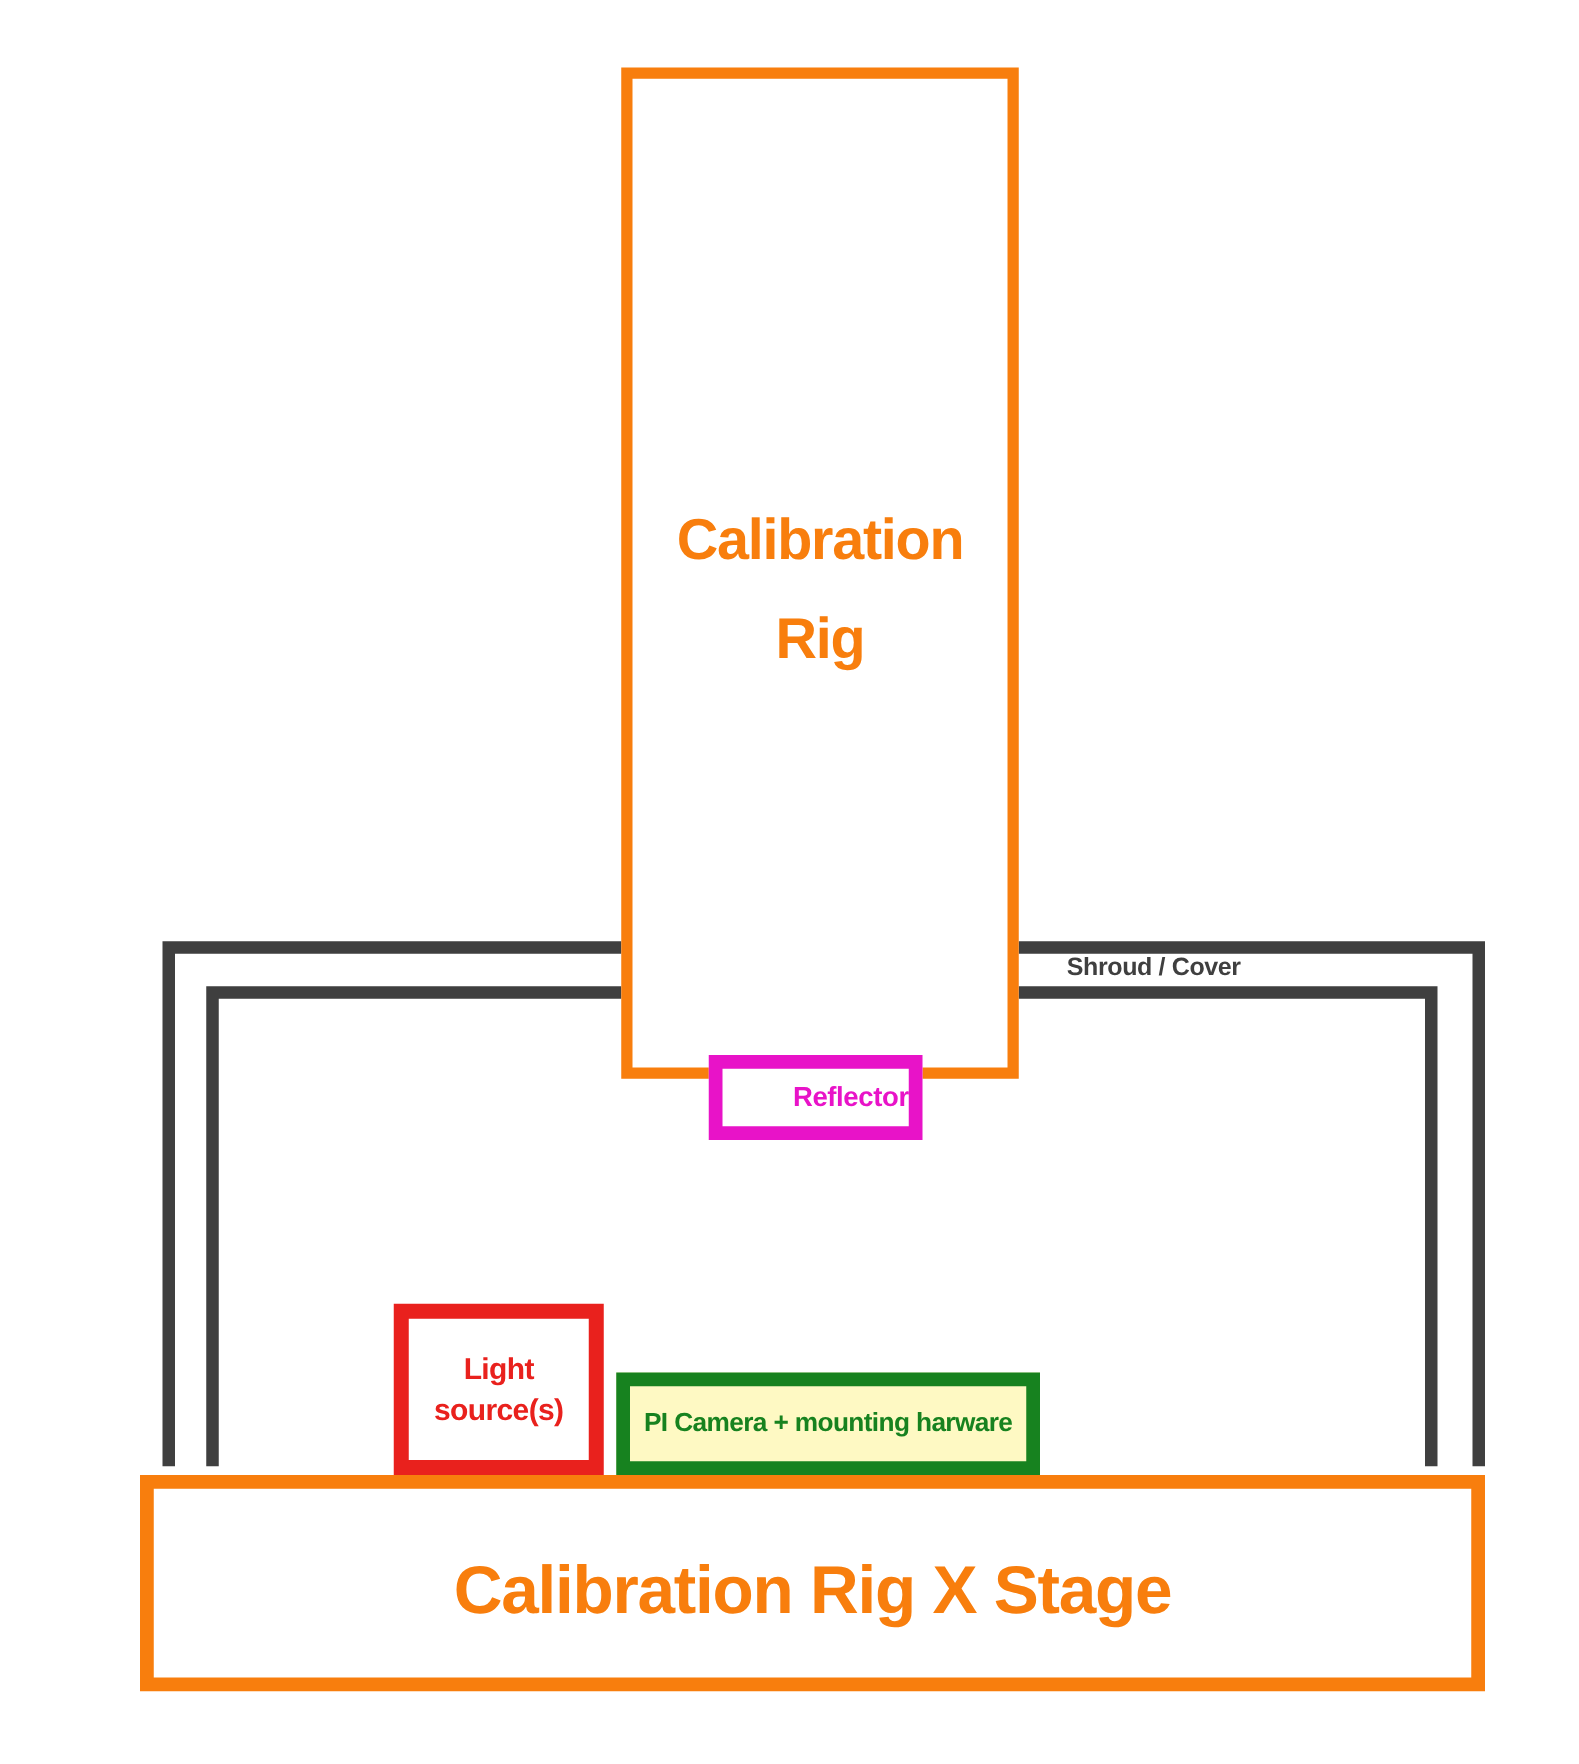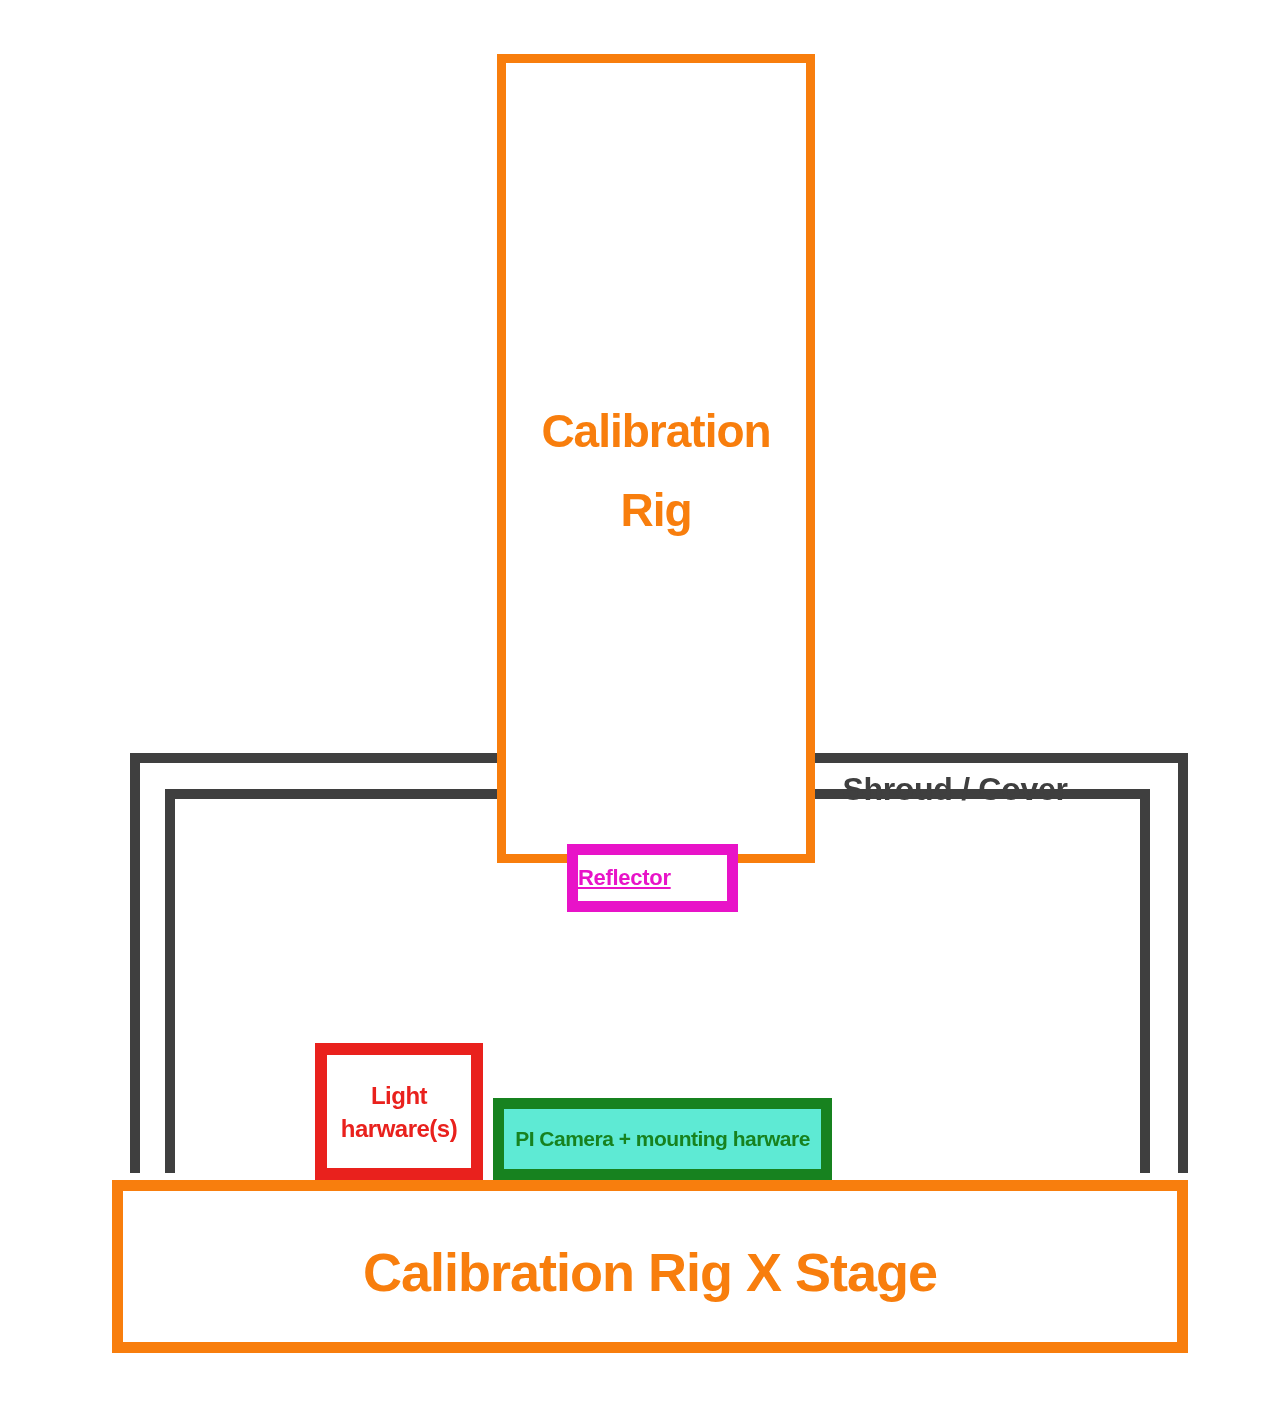--- a/index.html
+++ b/index.html
@@ -21,26 +21,25 @@
   
   svg.shroud-svg { position: absolute; left: 0; top: 0; z-index: 1; }
   .shroud-path {
     fill: none;
     stroke: var(--shroud-gray, #3F3F3F);
     stroke-width: 10;
     stroke-linecap: butt;
     stroke-linejoin: miter;
   }
   .shroud-label {
-    left: 830px; top: 760px; width: 250px; height: 28px;
+    left: 798px; top: 760px; width: 250px; height: 28px;
     z-index: 2;
     color: var(--shroud-gray, #3F3F3F);
-    font-size: 32px; line-height: 28px; text-align: center;
+    font-size: 20px; line-height: 28px; text-align: center;
     letter-spacing: -0.3px;
-    margin-top: 15px;
   }
 
   
   .shaft {
     left: 632px; top: 672px; width: 40px; height: 176px;
     border: 10px solid var(--orange, #F87E0D);
     background: #ffffff;
     z-index: 2;
   }
 
@@ -58,25 +57,24 @@
     letter-spacing: -1px;
     text-align: center;
   }
 
   
   .reflector {
     left: 567px; top: 844px; width: 171px; height: 68px;
     border: 11px solid var(--magenta, #E813C8);
     background: #ffffff;
     z-index: 4;
-    display: flex; align-items: center; justify-content: flex-start;
+    display: flex; align-items: center; justify-content: flex-end;
     color: var(--magenta, #E813C8);
     font-size: 22px;
     letter-spacing: -0.3px;
-    text-decoration: underline;
   }
 
   
   .x-stage {
     left: 112px; top: 1180px; width: 1076px; height: 173px;
     border: 11px solid var(--orange, #F87E0D);
     background: #ffffff;
     z-index: 2;
     display: flex; align-items: center; justify-content: center;
     padding-top: 10px;
@@ -96,21 +94,21 @@
     color: var(--red, #E9211D);
     font-size: 24px; line-height: 33px;
     letter-spacing: -0.5px;
     text-align: center;
   }
 
   
   .pi-camera {
     left: 493px; top: 1098px; width: 339px; height: 82px;
     border: 11px solid var(--green, #17821F);
-    background: #5eead4;
+    background: #fef9c3;
     z-index: 3;
     display: flex; align-items: center; justify-content: center;
     color: var(--green, #17821F);
     font-size: 21px;
     letter-spacing: -0.5px;
     white-space: nowrap;
   }
 </style>
 </head>
 <body>
@@ -134,20 +132,20 @@
   <div class="abs reflector">
     <span>Reflector</span>
   </div>
 
   <div class="abs x-stage">
     <span>Calibration Rig X Stage</span>
   </div>
 
   <div class="abs light-source">
     <span>Light</span>
-    <span>harware(s)</span>
+    <span>source(s)</span>
   </div>
 
   <div class="abs pi-camera">
     <span>PI Camera + mounting harware</span>
   </div>
 
 </div>
 
 </body></html>

